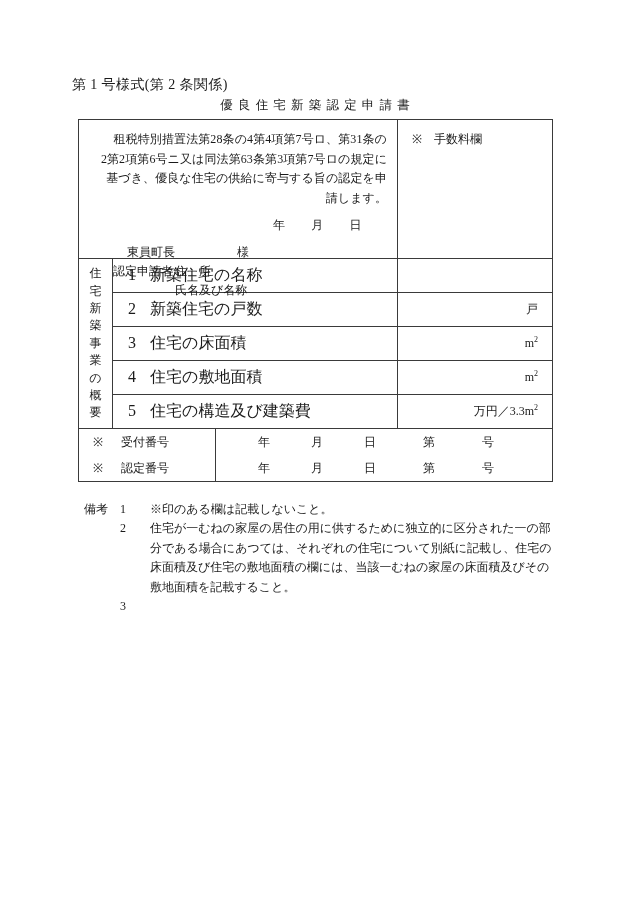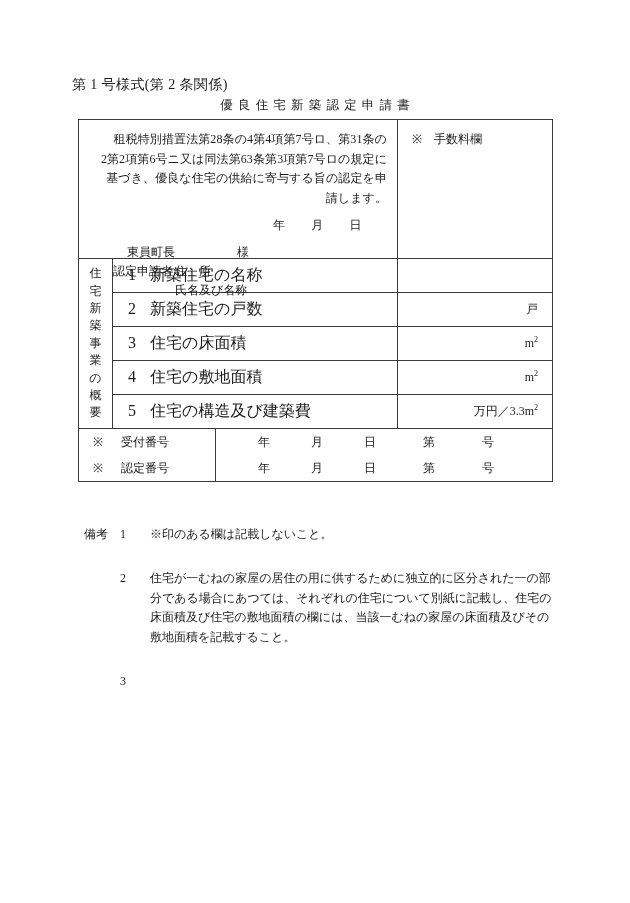--- a/index.html
+++ b/index.html
@@ -183,21 +183,20 @@
     position: absolute;
     left: 84px;
     top: 500px;
     width: 470px;
     font-size: 12px;
     line-height: 19.4px;
   }
   .rm-row {
     display: flex;
     align-items: flex-start;
-    margin-top: 25px;
   }
   .rm-head {
     width: 36px;
     flex: 0 0 36px;
     white-space: nowrap;
   }
   .rm-num {
     width: 30px;
     flex: 0 0 30px;
     text-align: left;

